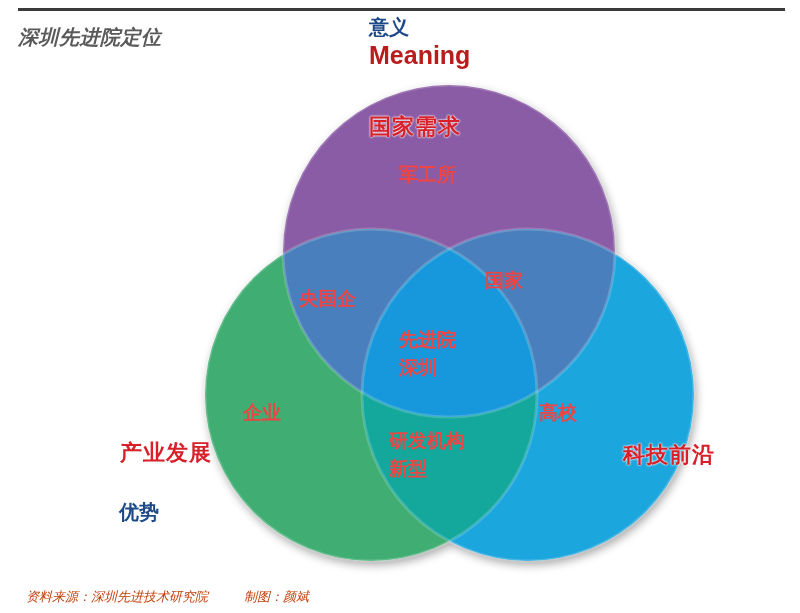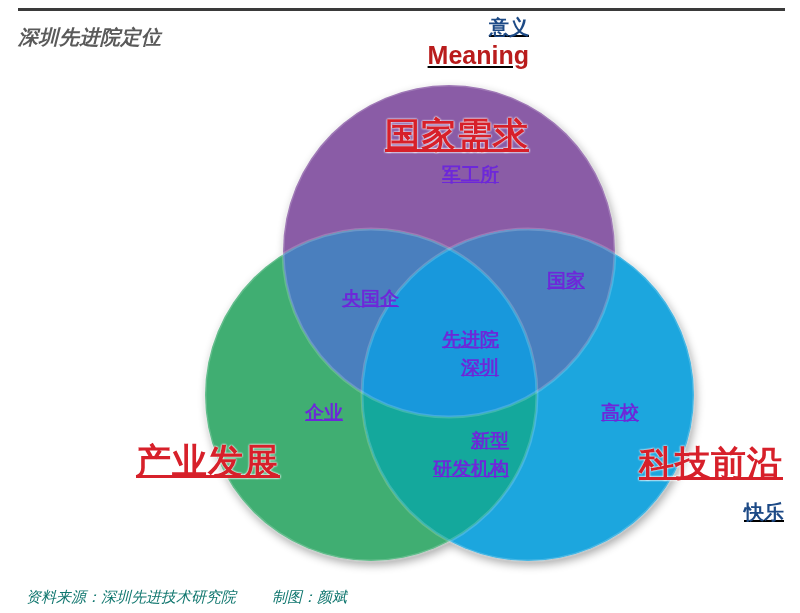--- a/index.html
+++ b/index.html
@@ -1,27 +1,27 @@
 <!DOCTYPE html>
 <html><head>
 <meta charset="utf-8">
 <style>
   html, body { margin:0; padding:0; background:#ffffff; }
   body { width:800px; height:613px; position:relative; overflow:hidden;
          font-family:"DejaVu Sans","Liberation Sans",sans-serif; }
   .top-rule { position:absolute; left:18px; top:8px; width:767px; height:3px; background:#3a3a3a; }
   .page-title { position:absolute; left:18px; top:24px; font-size:20px; font-weight:bold; color:#5a5a5a; letter-spacing:0.5px;font-style:italic; }
   svg.venn { position:absolute; left:0; top:0; }
-  .lbl { position:absolute; text-align:right; white-space:nowrap;text-decoration:underline; }
+  .lbl { position:absolute; text-align:left; white-space:nowrap; }
   .axis-cn { font-size:20px; font-weight:bold; color:#1d4a86; }
   .axis-en { font-family:"Liberation Sans","DejaVu Sans",sans-serif; font-size:25px; font-weight:bold; color:#b91c1c; line-height:28px; }
-  .red { font-size:35px; font-weight:bold; color:#d7202a; letter-spacing:1px;
+  .red { font-size:22px; font-weight:bold; color:#d7202a; letter-spacing:1px;
          text-shadow: 0 0 2px #ffffff, 0 0 2px #ffffff; }
-  .white { font-size:19px; font-weight:bold; color:#6d28d9; line-height:28px; }
-  .footer { position:absolute; left:26px; top:588px; font-size:15px; color:#0f766e; font-style:italic; }
+  .white { font-size:19px; font-weight:bold; color:#ef4444; line-height:28px; }
+  .footer { position:absolute; left:26px; top:588px; font-size:13px; color:#c2410c; font-style:italic; }
   .footer span + span { margin-left:36px; }
 </style>
 </head>
 <body>
 
 <div class="top-rule"></div>
 <div class="page-title">深圳先进院定位</div>
 
 <svg class="venn" width="800" height="613" viewBox="0 0 800 613">
   <defs>
@@ -82,30 +82,30 @@
 
 <div class="lbl white" style="left:299px; top:284px; width:100px;">央国企</div>
 <div class="lbl white" style="left:485px; top:266px; width:100px;">
   <div>国家</div>
 </div>
 <div class="lbl white" style="left:399px; top:325px; width:100px;">
   <div>先进院</div>
   <div>深圳</div>
 </div>
 <div class="lbl white" style="left:389px; top:426px; width:120px;">
+  <div>研发机构</div>
   <div>新型</div>
-  <div>研发机构</div>
 </div>
 
 <div class="lbl white" style="left:243px; top:398px; width:100px;">企业</div>
 <div class="lbl red" style="left:120px; top:438px; width:160px;">产业发展</div>
 <div class="lbl" style="left:119px; top:499px; width:160px;">
+  <div class="axis-cn">优势</div>
 </div>
 
 <div class="lbl white" style="left:539px; top:398px; width:100px;">高校</div>
 <div class="lbl red" style="left:623px; top:440px; width:160px;">科技前沿</div>
 <div class="lbl" style="left:624px; top:499px; width:160px;">
-  <div class="axis-cn">快乐</div>
 </div>
 
 <div class="footer">
   <span>资料来源：深圳先进技术研究院</span><span>制图：颜斌</span>
 </div>
 
 </body></html>

